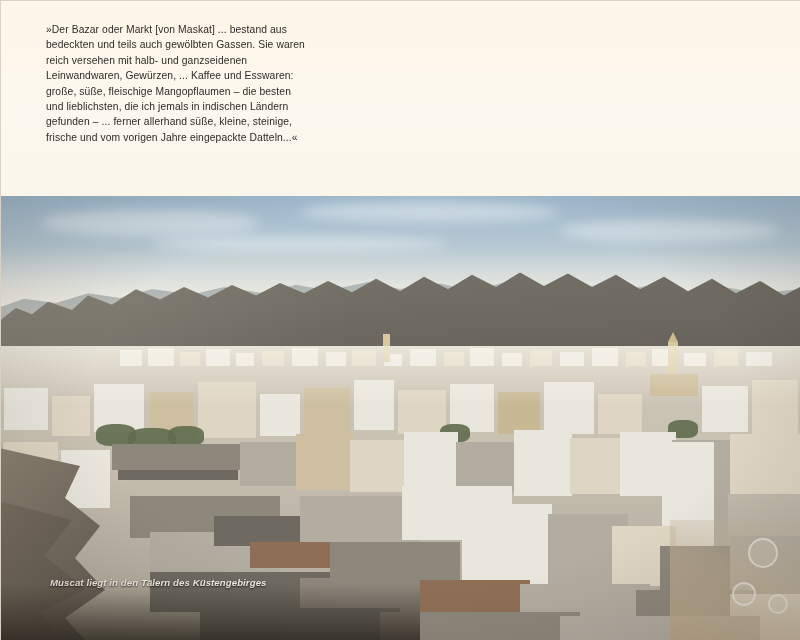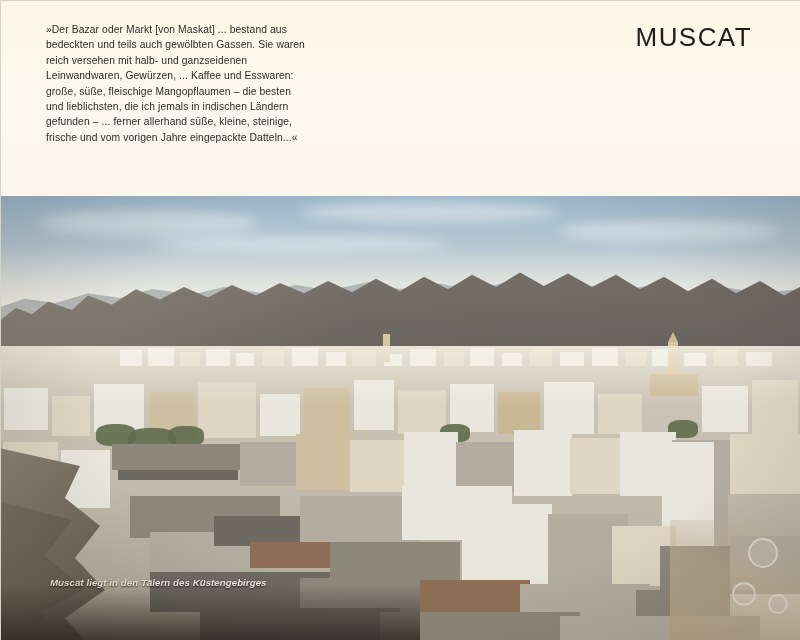--- a/index.html
+++ b/index.html
@@ -230,21 +230,20 @@
     pointer-events: none;
   }
 </style>
 </head>
 <body>
 
 <div id="page">
 
   <div class="top-area">
     <div class="quote">»Der Bazar oder Markt [von Maskat] ... bestand aus bedeckten und teils auch gewölbten Gassen. Sie waren reich versehen mit halb- und ganzseidenen Leinwandwaren, Gewürzen, ... Kaffee und Esswaren: große, süße, fleischige Mangopflaumen – die besten und lieblichsten, die ich jemals in indischen Ländern gefunden – ... ferner allerhand süße, kleine, steinige, frische und vom vorigen Jahre eingepackte Datteln...«</div>
-    <div class="page-title">MUSCAT</div>
   </div>
 
   <div class="photo">
 
     <div class="sky"></div>
     <div class="cloud" style="left:40px; top:14px; width:220px; height:26px;"></div>
     <div class="cloud" style="left:300px; top:6px; width:260px; height:20px;"></div>
     <div class="cloud" style="left:560px; top:24px; width:220px; height:22px;"></div>
     <div class="cloud" style="left:150px; top:40px; width:300px; height:16px;"></div>
     <div class="sky-haze"></div>

